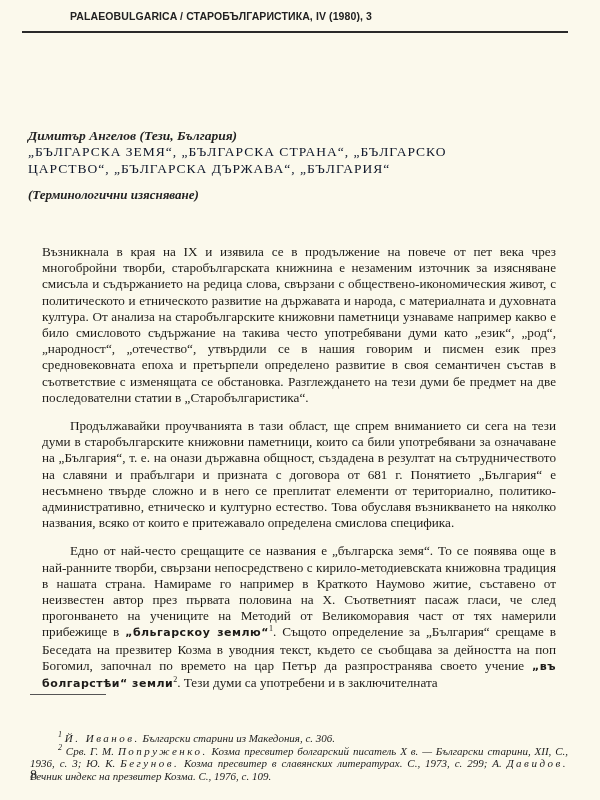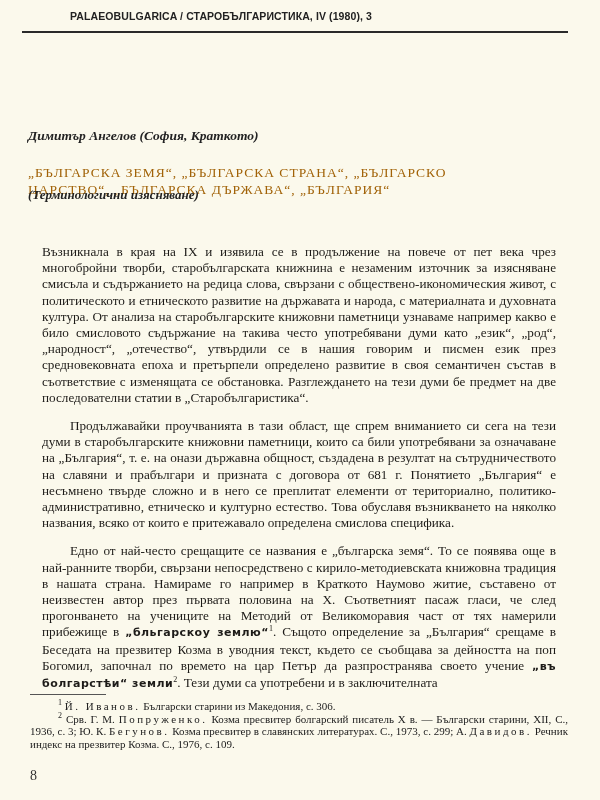--- a/index.html
+++ b/index.html
@@ -39,26 +39,26 @@
       left: 28px;
       top: 128px;
       font-style: italic;
       font-weight: bold;
       font-size: 13.5px;
       color: #222;
     }
     .title {
       position: absolute;
       left: 28px;
-      top: 164px;
+      top: 143px;
       width: 520px;
       font-size: 13.5px;
       letter-spacing: 1px;
       line-height: 17px;
-      color: #a16207;
+      color: #0f172a;
       font-family: Liberation Serif, serif;
     }
     .subtitle {
       position: absolute;
       left: 28px;
       top: 187px;
       font-style: italic;
       font-weight: bold;
       font-size: 13px;
       color: #222;
@@ -95,26 +95,27 @@
       position: absolute;
       left: 30px;
       top: 694px;
       width: 76px;
       height: 1px;
       background: #555;
     }
     .footnotes {
       position: absolute;
       left: 30px;
-      top: 700px;
+      top: 732px;
       width: 538px;
       font-size: 11px;
       line-height: 12.5px;
       text-align: justify;
       color: #222;
+      font-style: italic;
     }
     .footnotes p {
       margin: 0;
       text-indent: 28px;
     }
     .spaced {
       letter-spacing: 2.5px;
     }
     .page-number {
       position: absolute;
@@ -123,21 +124,21 @@
       font-size: 14px;
       color: #333;
     }
   </style>
 </head>
 <body>
 
 <div class="running-head">PALAEOBULGARICA / СТАРОБЪЛГАРИСТИКА, IV (1980), 3</div>
 <div class="head-rule"></div>
 
-<div class="author">Димитър Ангелов (София, Краткото)</div>
+<div class="author">Димитър Ангелов (Тези, България)</div>
 
 <div class="title">
   <div>„БЪЛГАРСКА ЗЕМЯ“, „БЪЛГАРСКА СТРАНА“, „БЪЛГАРСКО</div>
   <div>ЦАРСТВО“, „БЪЛГАРСКА ДЪРЖАВА“, „БЪЛГАРИЯ“</div>
 </div>
 
 <div class="subtitle">(Терминологични изясняване)</div>
 
 <div class="body-text">
   <p class="first">Възникнала в края на IX и изявила се в продължение на повече от пет века чрез многобройни творби, старобългарската книжнина е незаменим източник за изясняване смисъла и съдържанието на редица слова, свързани с обществено-икономическия живот, с политическото и етническото развитие на държавата и народа, с материалната и духовната култура. От анализа на старобългарските книжовни паметници узнаваме например какво е било смисловото съдържание на такива често употребявани думи като „език“, „род“, „народност“, „отечество“, утвърдили се в нашия говорим и писмен език през средновековната епоха и претърпели определено развитие в своя семантичен състав в съответствие с изменящата се обстановка. Разглеждането на тези думи бе предмет на две последователни статии в „Старобългаристика“.</p>

